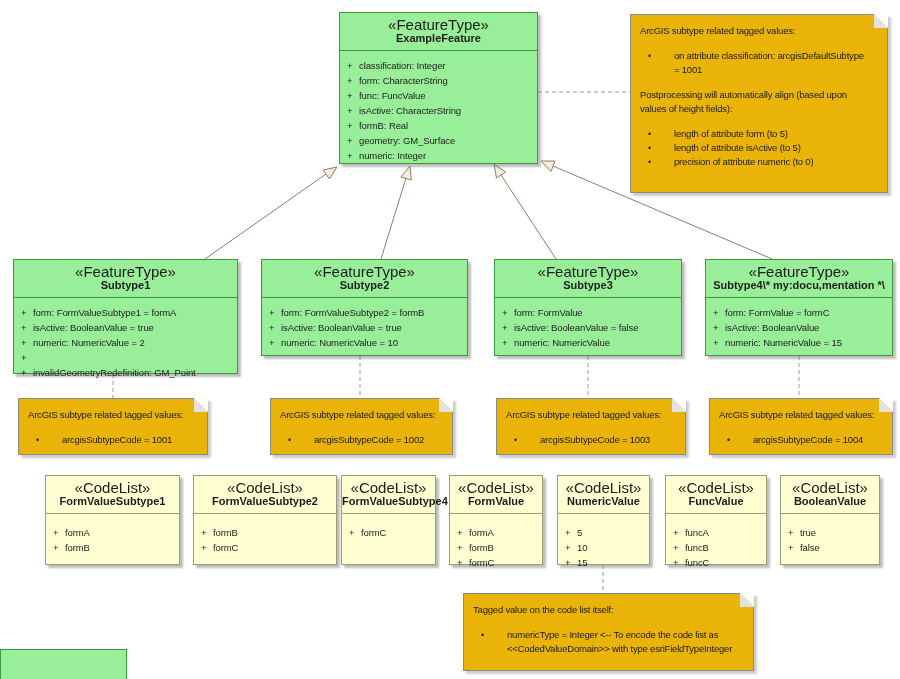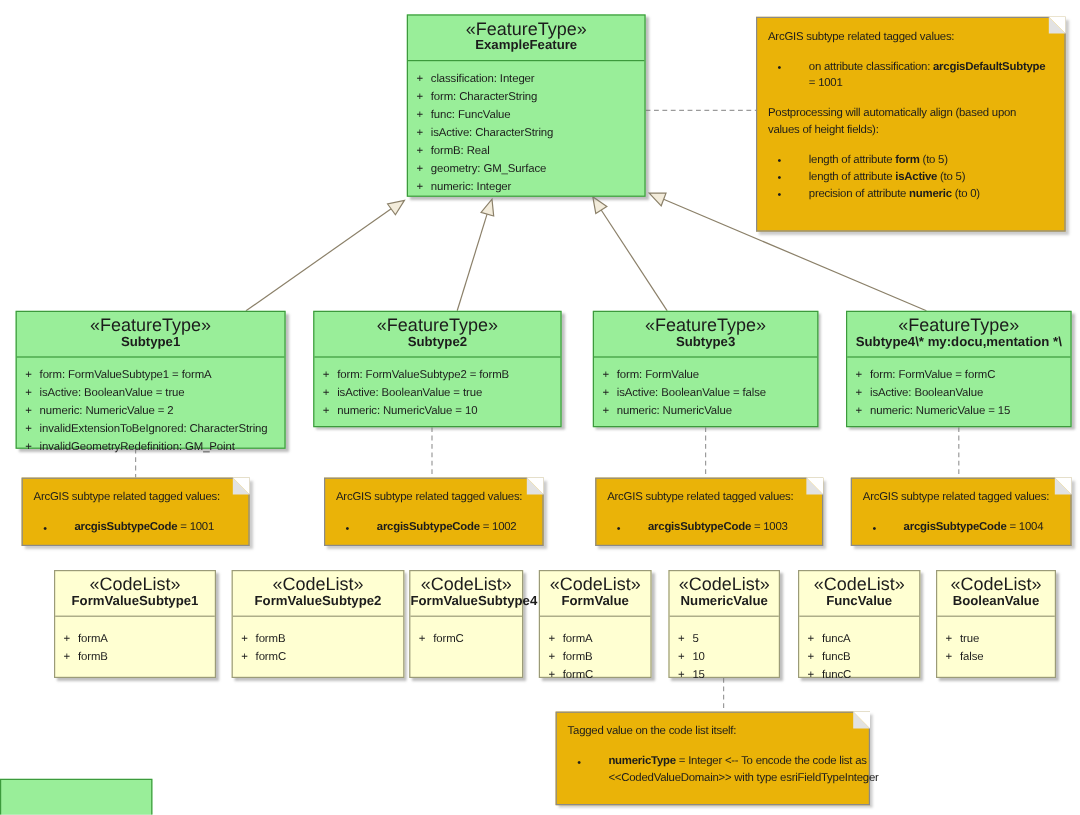--- a/index.html
+++ b/index.html
@@ -25,21 +25,21 @@
 
   
   .note{position:absolute;z-index:2;background:#eab308;border:1px solid var(--note-border);
         box-sizing:border-box;box-shadow:2.5px 2.5px 2px rgba(110,110,110,.35);}
   .note-body{position:absolute;left:9px;right:6px;top:9px;}
   .note-line{font-size:9.5px;letter-spacing:-0.2px;line-height:14px;white-space:nowrap;position:relative;}
   .note-line.bullet{padding-left:34px;}
   .note-line.cont{padding-left:34px;}
   .note-line .dot{position:absolute;left:8px;top:0;font-size:9px;}
   .note-gap{height:11px;}
-  .bb{font-weight:bold;}
+  .bb{font-weight:normal;}
   .ear-fold{position:absolute;top:-1px;right:-1px;width:0;height:0;
             border-bottom:14px solid var(--note-fold);border-right:14px solid transparent;}
   .ear-mask{position:absolute;top:-1px;right:-1px;width:0;height:0;
             border-top:14px solid #ffffff;border-left:14px solid transparent;}
 
   
   .partial{position:absolute;z-index:2;box-sizing:border-box;
            background:var(--class-fill);border:1px solid var(--class-border);}
 </style>
 </head>
@@ -116,21 +116,20 @@
         <div class="arow">
           <span class="vis">+</span>
           <span class="atext">isActive: BooleanValue = true</span>
         </div>
         <div class="arow">
           <span class="vis">+</span>
           <span class="atext">numeric: NumericValue = 2</span>
         </div>
         <div class="arow">
           <span class="vis">+</span>
-          <span class="atext">invalidExtensionToBeIgnored: CharacterString</span>
         </div>
         <div class="arow">
           <span class="vis">+</span>
           <span class="atext">invalidGeometryRedefinition: GM_Point</span>
         </div>
       </div>
     </div>
     <div class="uml feature" style="left: 261px; top: 259px; width: 207px; height: 97px;">
       <div class="uml-title">
         <div class="stereo">«FeatureType»</div>
@@ -357,21 +356,21 @@
     </div>
     <div class="note" style="left: 709px; top: 398px; width: 184px; height: 57px;">
       <span class="ear-fold"></span>
       <span class="ear-mask"></span>
       <div class="note-body">
         <div class="note-line"><span>ArcGIS subtype related tagged values:</span></div>
         <div class="note-gap"></div>
         <div class="note-line bullet"><span class="dot">•</span><span class="bb">arcgisSubtypeCode</span><span> = 1004</span></div>
       </div>
     </div>
-    <div class="note" style="left: 463px; top: 593px; width: 262px; height: 78px;">
+    <div class="note" style="left: 463px; top: 593px; width: 291px; height: 78px;">
       <span class="ear-fold"></span>
       <span class="ear-mask"></span>
       <div class="note-body">
         <div class="note-line"><span>Tagged value on the code list itself:</span></div>
         <div class="note-gap"></div>
         <div class="note-line bullet"><span class="dot">•</span><span class="bb">numericType</span><span> = Integer &lt;-- To encode the code list as</span></div>
         <div class="note-line cont"><span>&lt;&lt;CodedValueDomain&gt;&gt; with type esriFieldTypeInteger</span></div>
       </div>
     </div>
     <div class="partial" style="left: 0px; top: 649px; width: 127px; height: 31px;"></div>

